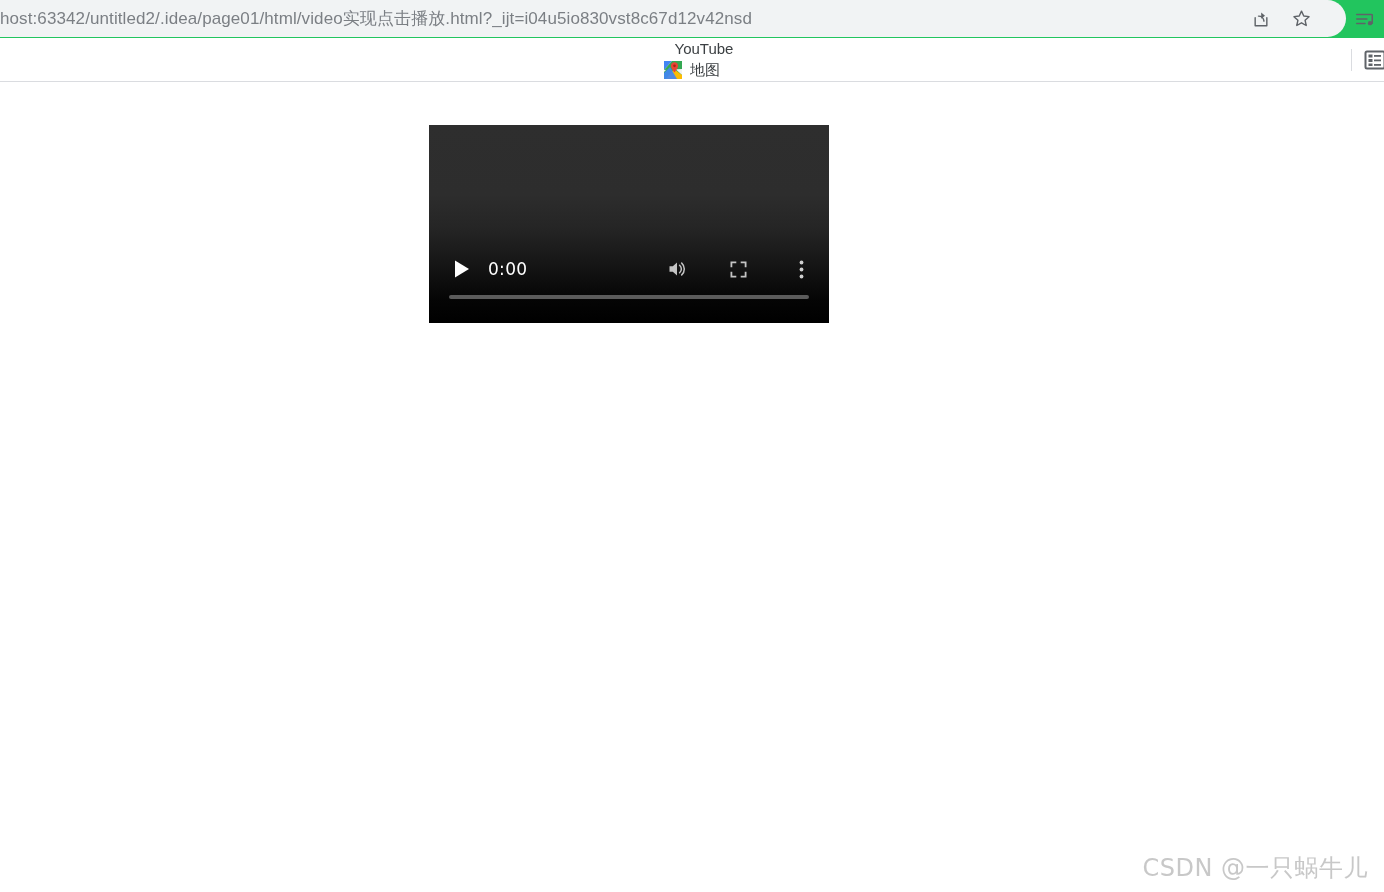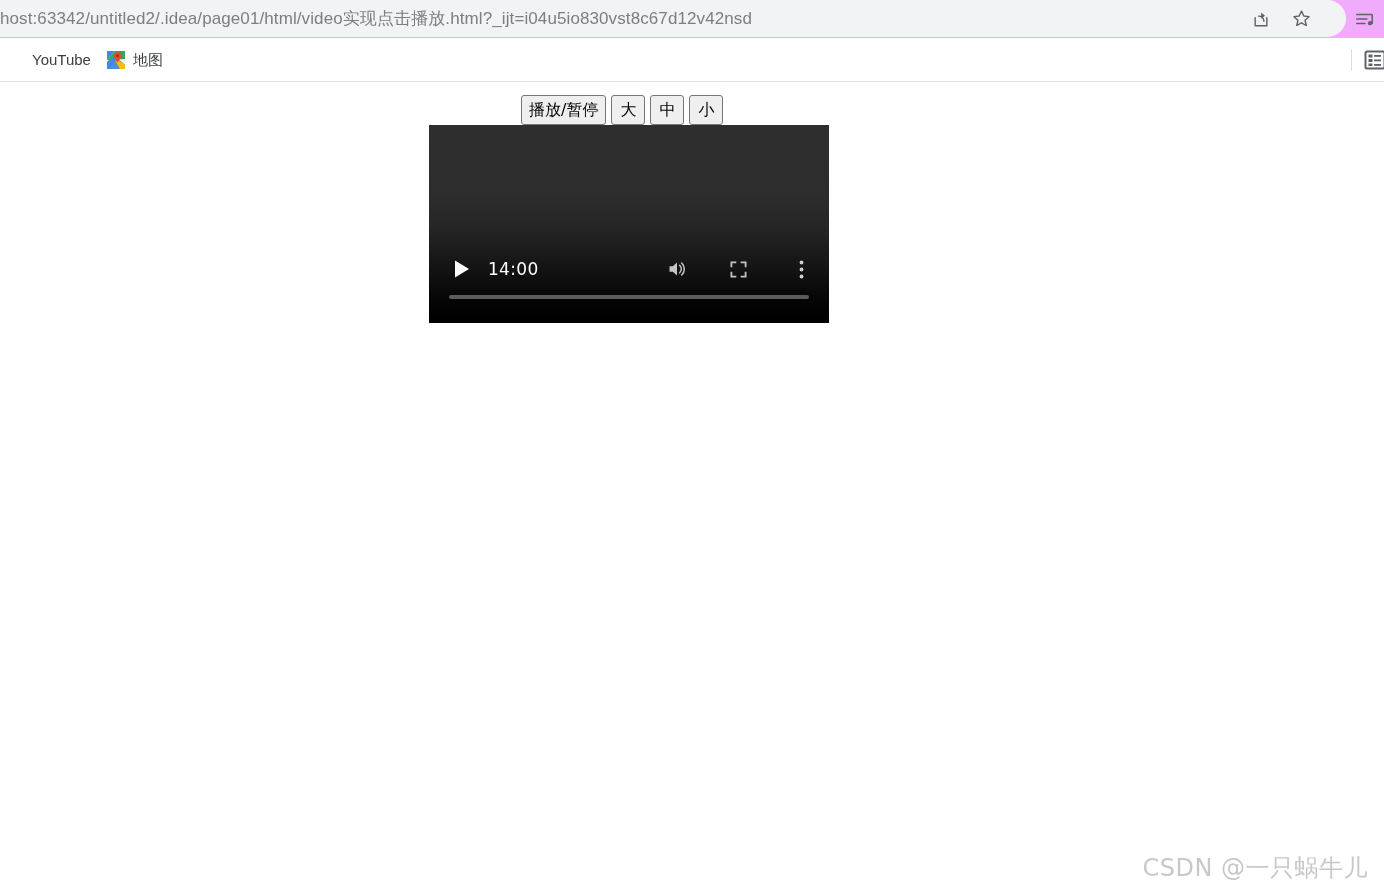--- a/index.html
+++ b/index.html
@@ -7,21 +7,21 @@
     width: 1384px; height: 892px;
     background: #ffffff;
     font-family: "Liberation Sans", "DejaVu Sans", sans-serif;
     overflow: hidden;
   }
 
   
   .browser-chrome {
     position: absolute; top: 0; left: 0;
     width: 1384px; height: 98px;
-    background: #f0abfc;
+    background: #22c55e;
   }
 
   
   .omnibox-row {
     position: absolute; top: 0; left: 0;
     width: 1384px; height: 38px;
   }
   .omnibox {
     position: absolute; top: 0; left: -10px;
     width: 1356px; height: 37px;
@@ -56,21 +56,21 @@
     height: 37px;
     display: flex; align-items: center;
   }
 
   
   .bookmarks-bar {
     position: absolute; top: 38px; left: 0;
     width: 1384px; height: 44px;
     background: #ffffff;
     border-bottom: 1px solid #dadce0;
-    display: flex; align-items: center;
+    display: flex; align-items: center; flex-direction: column;
   }
   .bookmark {
     display: flex; align-items: center; gap: 8px;
     height: 28px;
     padding: 0 8px;
     border-radius: 4px;
     cursor: pointer;
     white-space: nowrap;
   }
   .bookmark:first-child { margin-left: -2px; }
@@ -275,37 +275,31 @@
           <rect x="10" y="10.5" width="7" height="1.8" fill="#5f6368"></rect>
           <rect x="10" y="15" width="7" height="1.8" fill="#5f6368"></rect>
         </svg>
       </span>
     </div>
   </div>
 </div>
 
 <div class="page">
 
-  <div class="btn-row">
-    <button class="ctrl-btn wide">播放/暂停</button>
-    <button class="ctrl-btn">大</button>
-    <button class="ctrl-btn">中</button>
-    <button class="ctrl-btn">小</button>
-  </div>
 
   <div class="video-player">
     <div class="video-controls">
 
       <span class="vc-play">
         <svg width="16" height="18" viewBox="0 0 16 18">
           <path d="M1 0.5 L15 9 L1 17.5 Z" fill="#ffffff"></path>
         </svg>
       </span>
 
-      <span class="vc-time">14:00</span>
+      <span class="vc-time">0:00</span>
 
       <span class="vc-volume">
         <svg width="20" height="18" viewBox="0 0 20 18">
           <path d="M1.5 6.3h3.3L9 2.6v12.8L4.8 11.7H1.5z" fill="#c4c4c4"></path>
           <path d="M11.6 5.2a5 5 0 0 1 0 7.6" fill="none" stroke="#c4c4c4" stroke-width="1.5" stroke-linecap="round"></path>
           <path d="M13.7 3.1a8 8 0 0 1 0 11.8" fill="none" stroke="#c4c4c4" stroke-width="1.5" stroke-linecap="round"></path>
         </svg>
       </span>
 
       <span class="vc-fullscreen">

